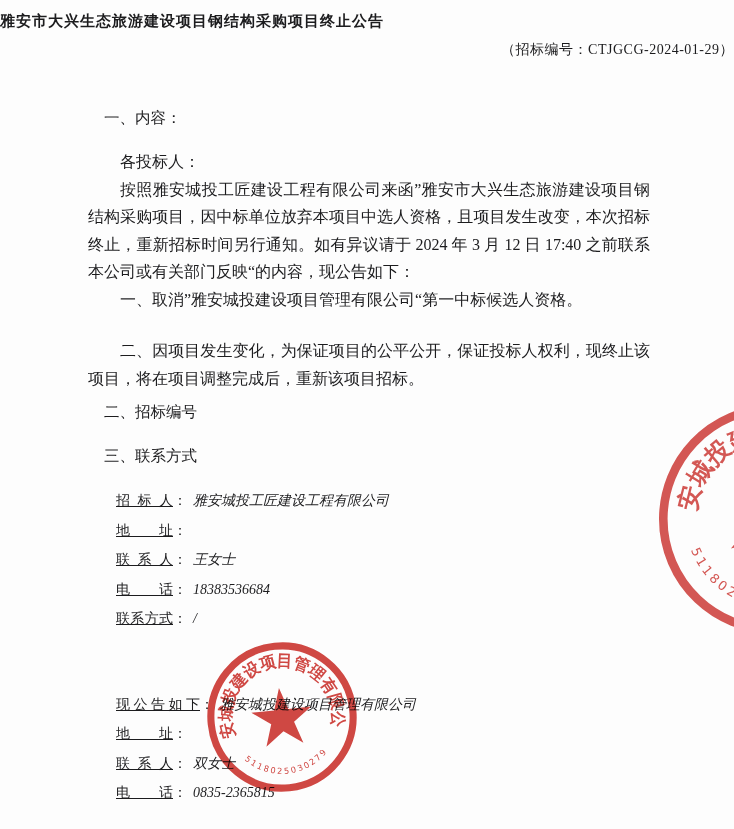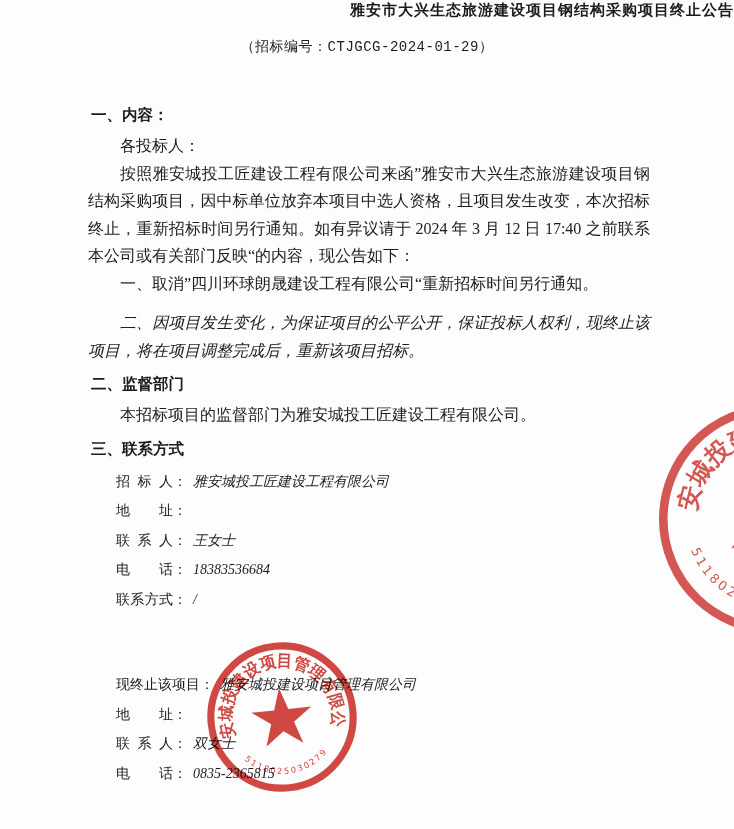--- a/index.html
+++ b/index.html
@@ -5,66 +5,66 @@
   html,body{margin:0;padding:0;background:#ffffff;}
   .page{
     position:relative;
     width:734px;height:829px;
     background:#fdfdfd;
     overflow:hidden;
     font-family:"Liberation Serif","DejaVu Serif",serif;
     color:#1c1c1e;
   }
   .doc-title{
-    text-align:right;
-    padding-top:1px;
+    text-align:left;
+    padding-top:12px;
     font-size:15px;
     font-weight:bold;
     letter-spacing:1px;
   }
   .doc-subtitle{
-    text-align:center;
-    margin-top:18px;
+    text-align:right;
+    margin-top:10px;
     font-size:14px;
     letter-spacing:.5px;
-    font-family:Liberation Mono, monospace;
   }
   .content{
     padding:0 84px 0 88px;
   }
   .h1{
     font-size:15.5px;
-    font-weight:bold;
-    margin:3px;
+    font-weight:normal;
+    margin:16px;
     line-height:28px;
   }
   .h1.first{margin-top:45px;}
   .h1.mid{margin-top:6px;}
   .para{
     font-size:16px;
     line-height:27.5px;
     text-align:justify;
     margin:0;
   }
   .indent{text-indent:2em;}
-  .gap-s{margin-top:12px;font-style:italic;}
+  .gap-s{margin-top:24px;}
   .contact-block{margin-top:4px;}
   .contact-block.agency{margin-top:56px;}
   .crow{
     display:flex;
     font-size:14px;
     line-height:29.5px;
     padding-left:28px;
   }
   .clbl{
     display:inline-block;
     width:57px;
     text-align:justify;
     text-align-last:justify;
     white-space:nowrap;
+    text-decoration:underline;
   }
   .clbl.wide{width:84px;}
   .ccolon{margin-right:6px;}
   .cval{white-space:nowrap;font-style:italic;}
   .seal{
     position:absolute;
     pointer-events:none;
     mix-blend-mode:multiply;
     opacity:.88;
   }
@@ -86,25 +86,24 @@
 <div class="page">
 
   <div class="doc-title">雅安市大兴生态旅游建设项目钢结构采购项目终止公告</div>
   <div class="doc-subtitle">（招标编号：CTJGCG-2024-01-29）</div>
 
   <div class="content">
 
     <p class="h1 first">一、内容：</p>
     <p class="para indent">各投标人：</p>
     <p class="para indent">按照雅安城投工匠建设工程有限公司来函”雅安市大兴生态旅游建设项目钢结构采购项目，因中标单位放弃本项目中选人资格，且项目发生改变，本次招标终止，重新招标时间另行通知。如有异议请于 2024 年 3 月 12 日 17:40 之前联系本公司或有关部门反映“的内容，现公告如下：</p>
-    <p class="para indent">一、取消”四川环球朗晟建设工程有限公司“重新招标时间另行通知。</p>
+    <p class="para indent">一、取消”雅安城投建设项目管理有限公司“第一中标候选人资格。</p>
     <p class="para indent gap-s">二、因项目发生变化，为保证项目的公平公开，保证投标人权利，现终止该项目，将在项目调整完成后，重新该项目招标。</p>
 
-    <p class="h1 mid">二、监督部门</p>
-    <p class="para indent">本招标项目的监督部门为雅安城投工匠建设工程有限公司。</p>
+    <p class="h1 mid">二、招标编号</p>
 
     <p class="h1 mid">三、联系方式</p>
 
     <div class="contact-block">
       <div class="crow">
         <span class="clbl">招标人</span>
           <span class="ccolon">：</span>
           <span class="cval">雅安城投工匠建设工程有限公司</span>
       </div>
       <div class="crow">
@@ -123,21 +122,21 @@
       </div>
       <div class="crow">
         <span class="clbl">联系方式</span>
           <span class="ccolon">：</span>
           <span class="cval">/</span>
       </div>
     </div>
 
     <div class="contact-block agency">
       <div class="crow">
-        <span class="clbl wide">现终止该项目</span>
+        <span class="clbl wide">现公告如下</span>
           <span class="ccolon">：</span>
           <span class="cval">雅安城投建设项目管理有限公司</span>
       </div>
       <div class="crow">
         <span class="clbl">地址</span>
           <span class="ccolon">：</span>
       </div>
       <div class="crow">
         <span class="clbl">联系人</span>
           <span class="ccolon">：</span>

